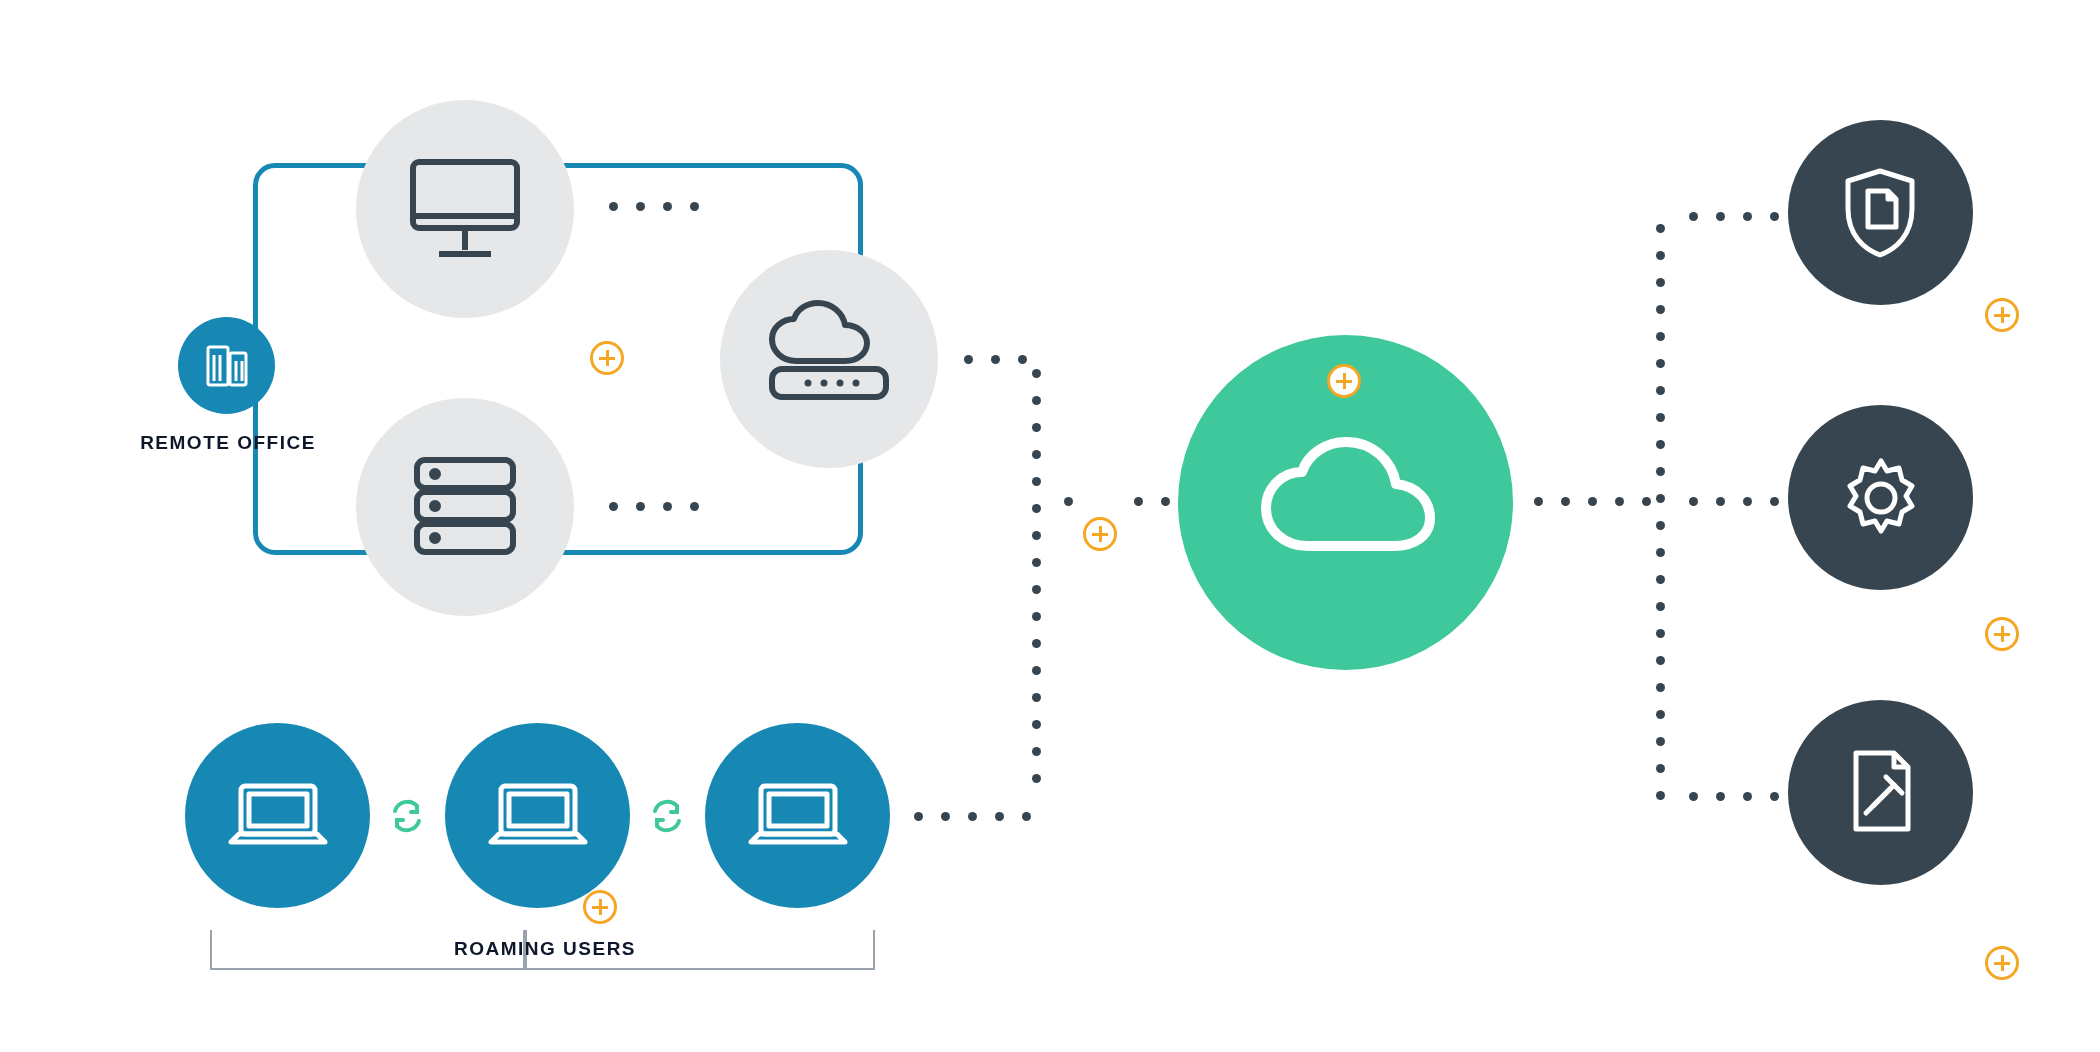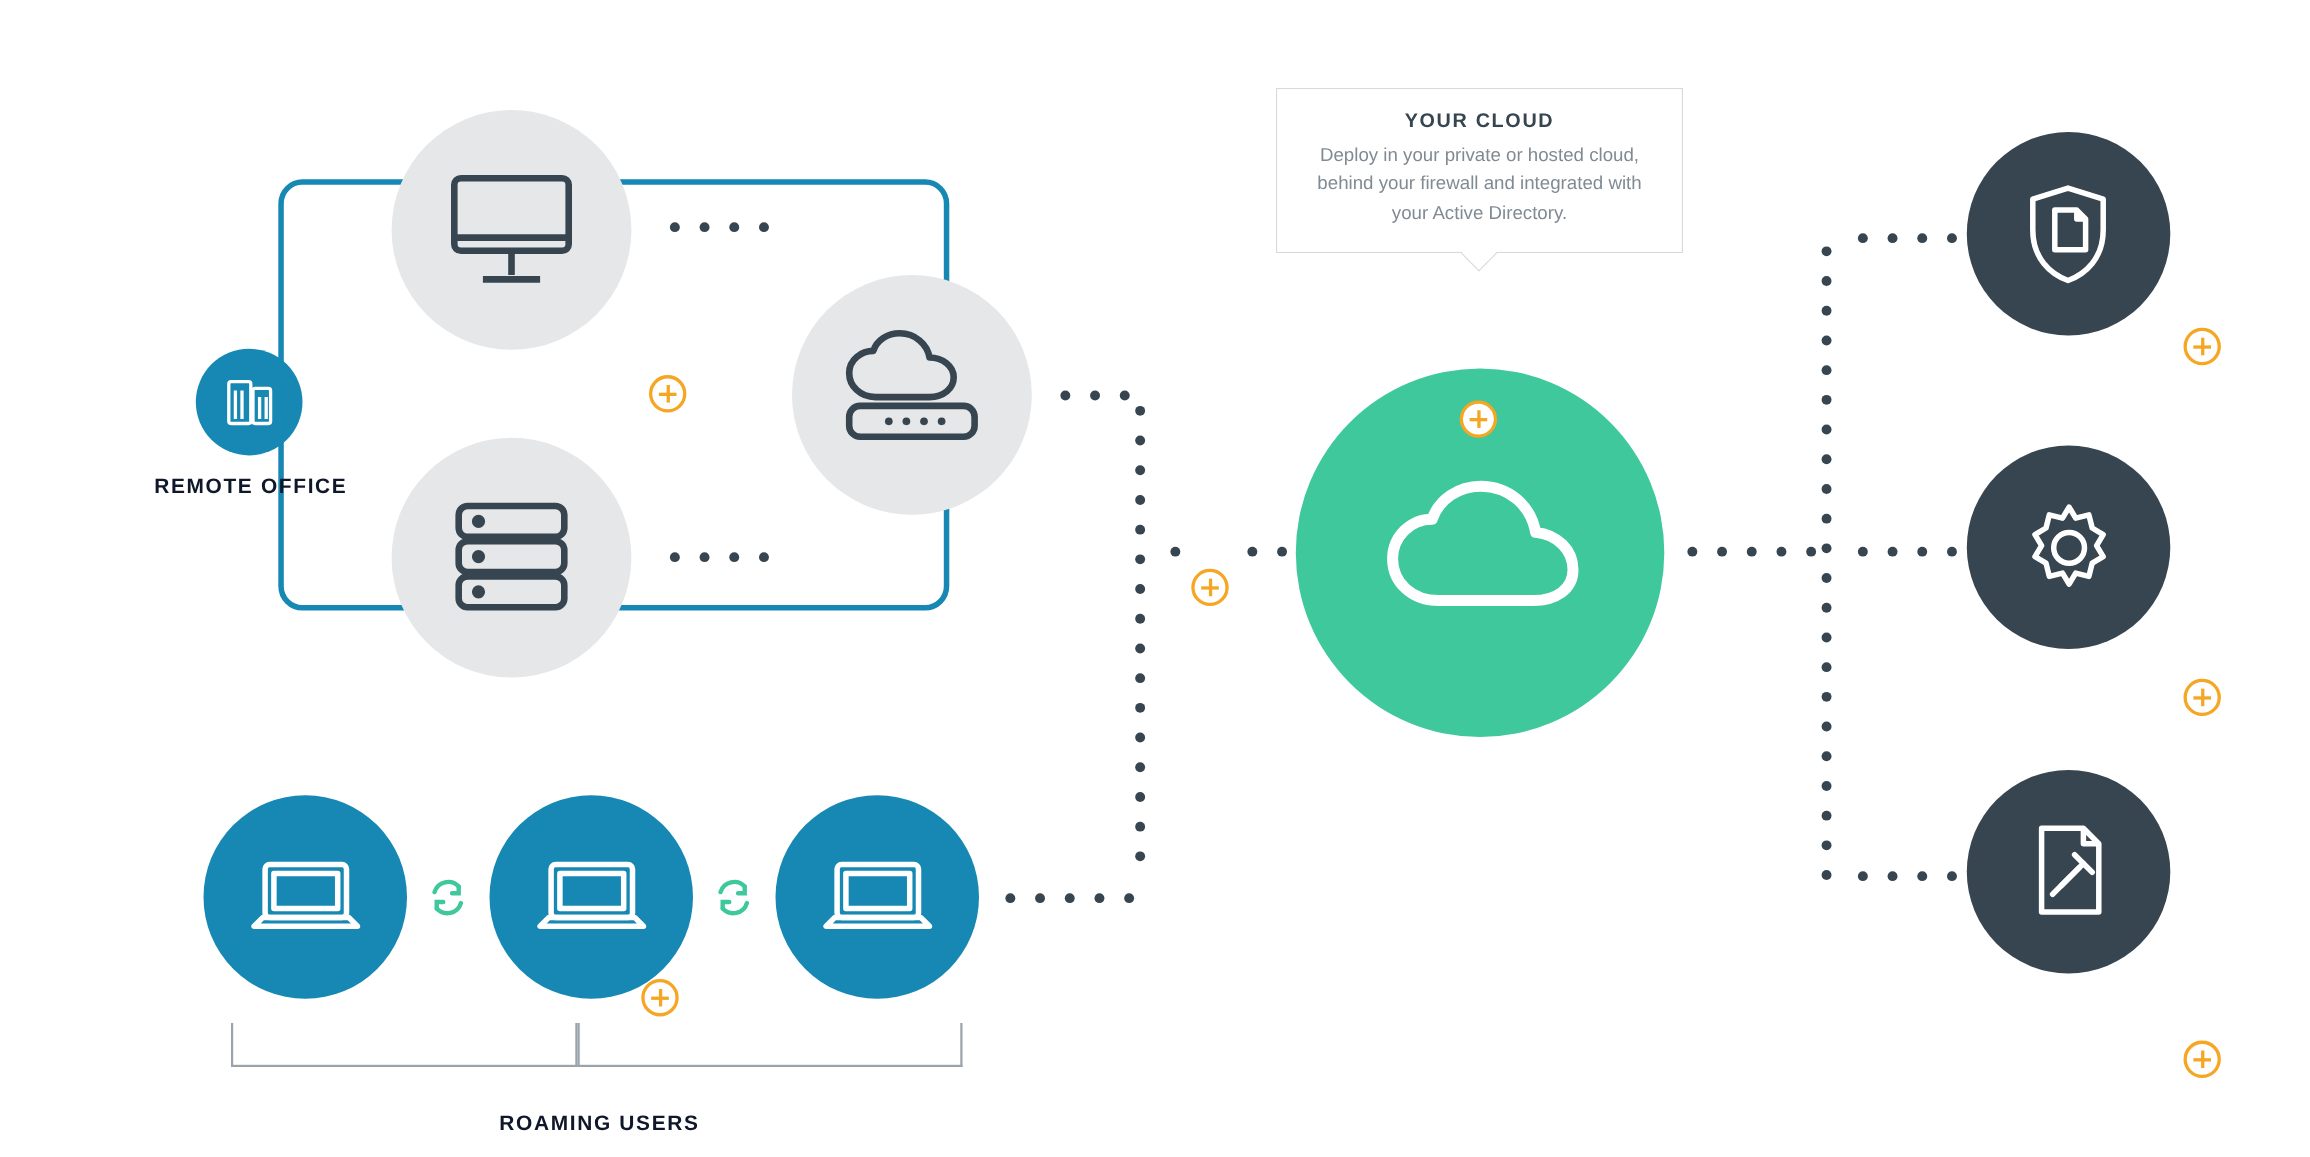--- a/index.html
+++ b/index.html
@@ -143,24 +143,20 @@
     </div>
 
   <div class="abs circle c-green" style="left:1178px;top:335px;width:335px;height:335px;">
     <svg width="200" height="150" viewBox="0 0 200 150">
       <path fill="none" stroke="#fff" stroke-width="10" stroke-linejoin="round" d="M62 118c-24 0-42-16-42-38 0-20 16-36 36-36 6-18 24-30 44-30 26 0 46 18 50 42 20 2 34 16 34 34 0 18-16 28-36 28H62z"></path>
     </svg>
   </div>
 
   <div class="abs plus" style="left:1327px;top:296px;"></div>
 
-  <div class="abs tooltip" style="left:1160px;top:80px;">
-    <div class="tt-title">YOUR CLOUD</div>
-    <div class="tt-body">Deploy in your private  or hosted cloud, behind your firewall and integrated with your Active Directory.</div>
-  </div>
 
   <div class="abs dots-h" style="left:1525px;top:495px;">
       <span></span>
       <span></span>
       <span></span>
       <span></span>
       <span></span>
     </div>
 
   <div class="abs dots-v" style="left:1654px;top:215px;">
@@ -298,15 +294,15 @@
   <div class="abs dots-h" style="left:905px;top:810px;">
       <span></span>
       <span></span>
       <span></span>
       <span></span>
       <span></span>
     </div>
 
   <div class="abs bracket" style="left:210px;top:930px;width:315px;"></div>
   <div class="abs bracket" style="left:525px;top:930px;width:350px;"></div>
-  <div class="abs label" style="left:395px;top:1011px;width:300px;">ROAMING USERS</div>
+  <div class="abs label" style="left:395px;top:938px;width:300px;">ROAMING USERS</div>
 
 </div>
 
 </body></html>

